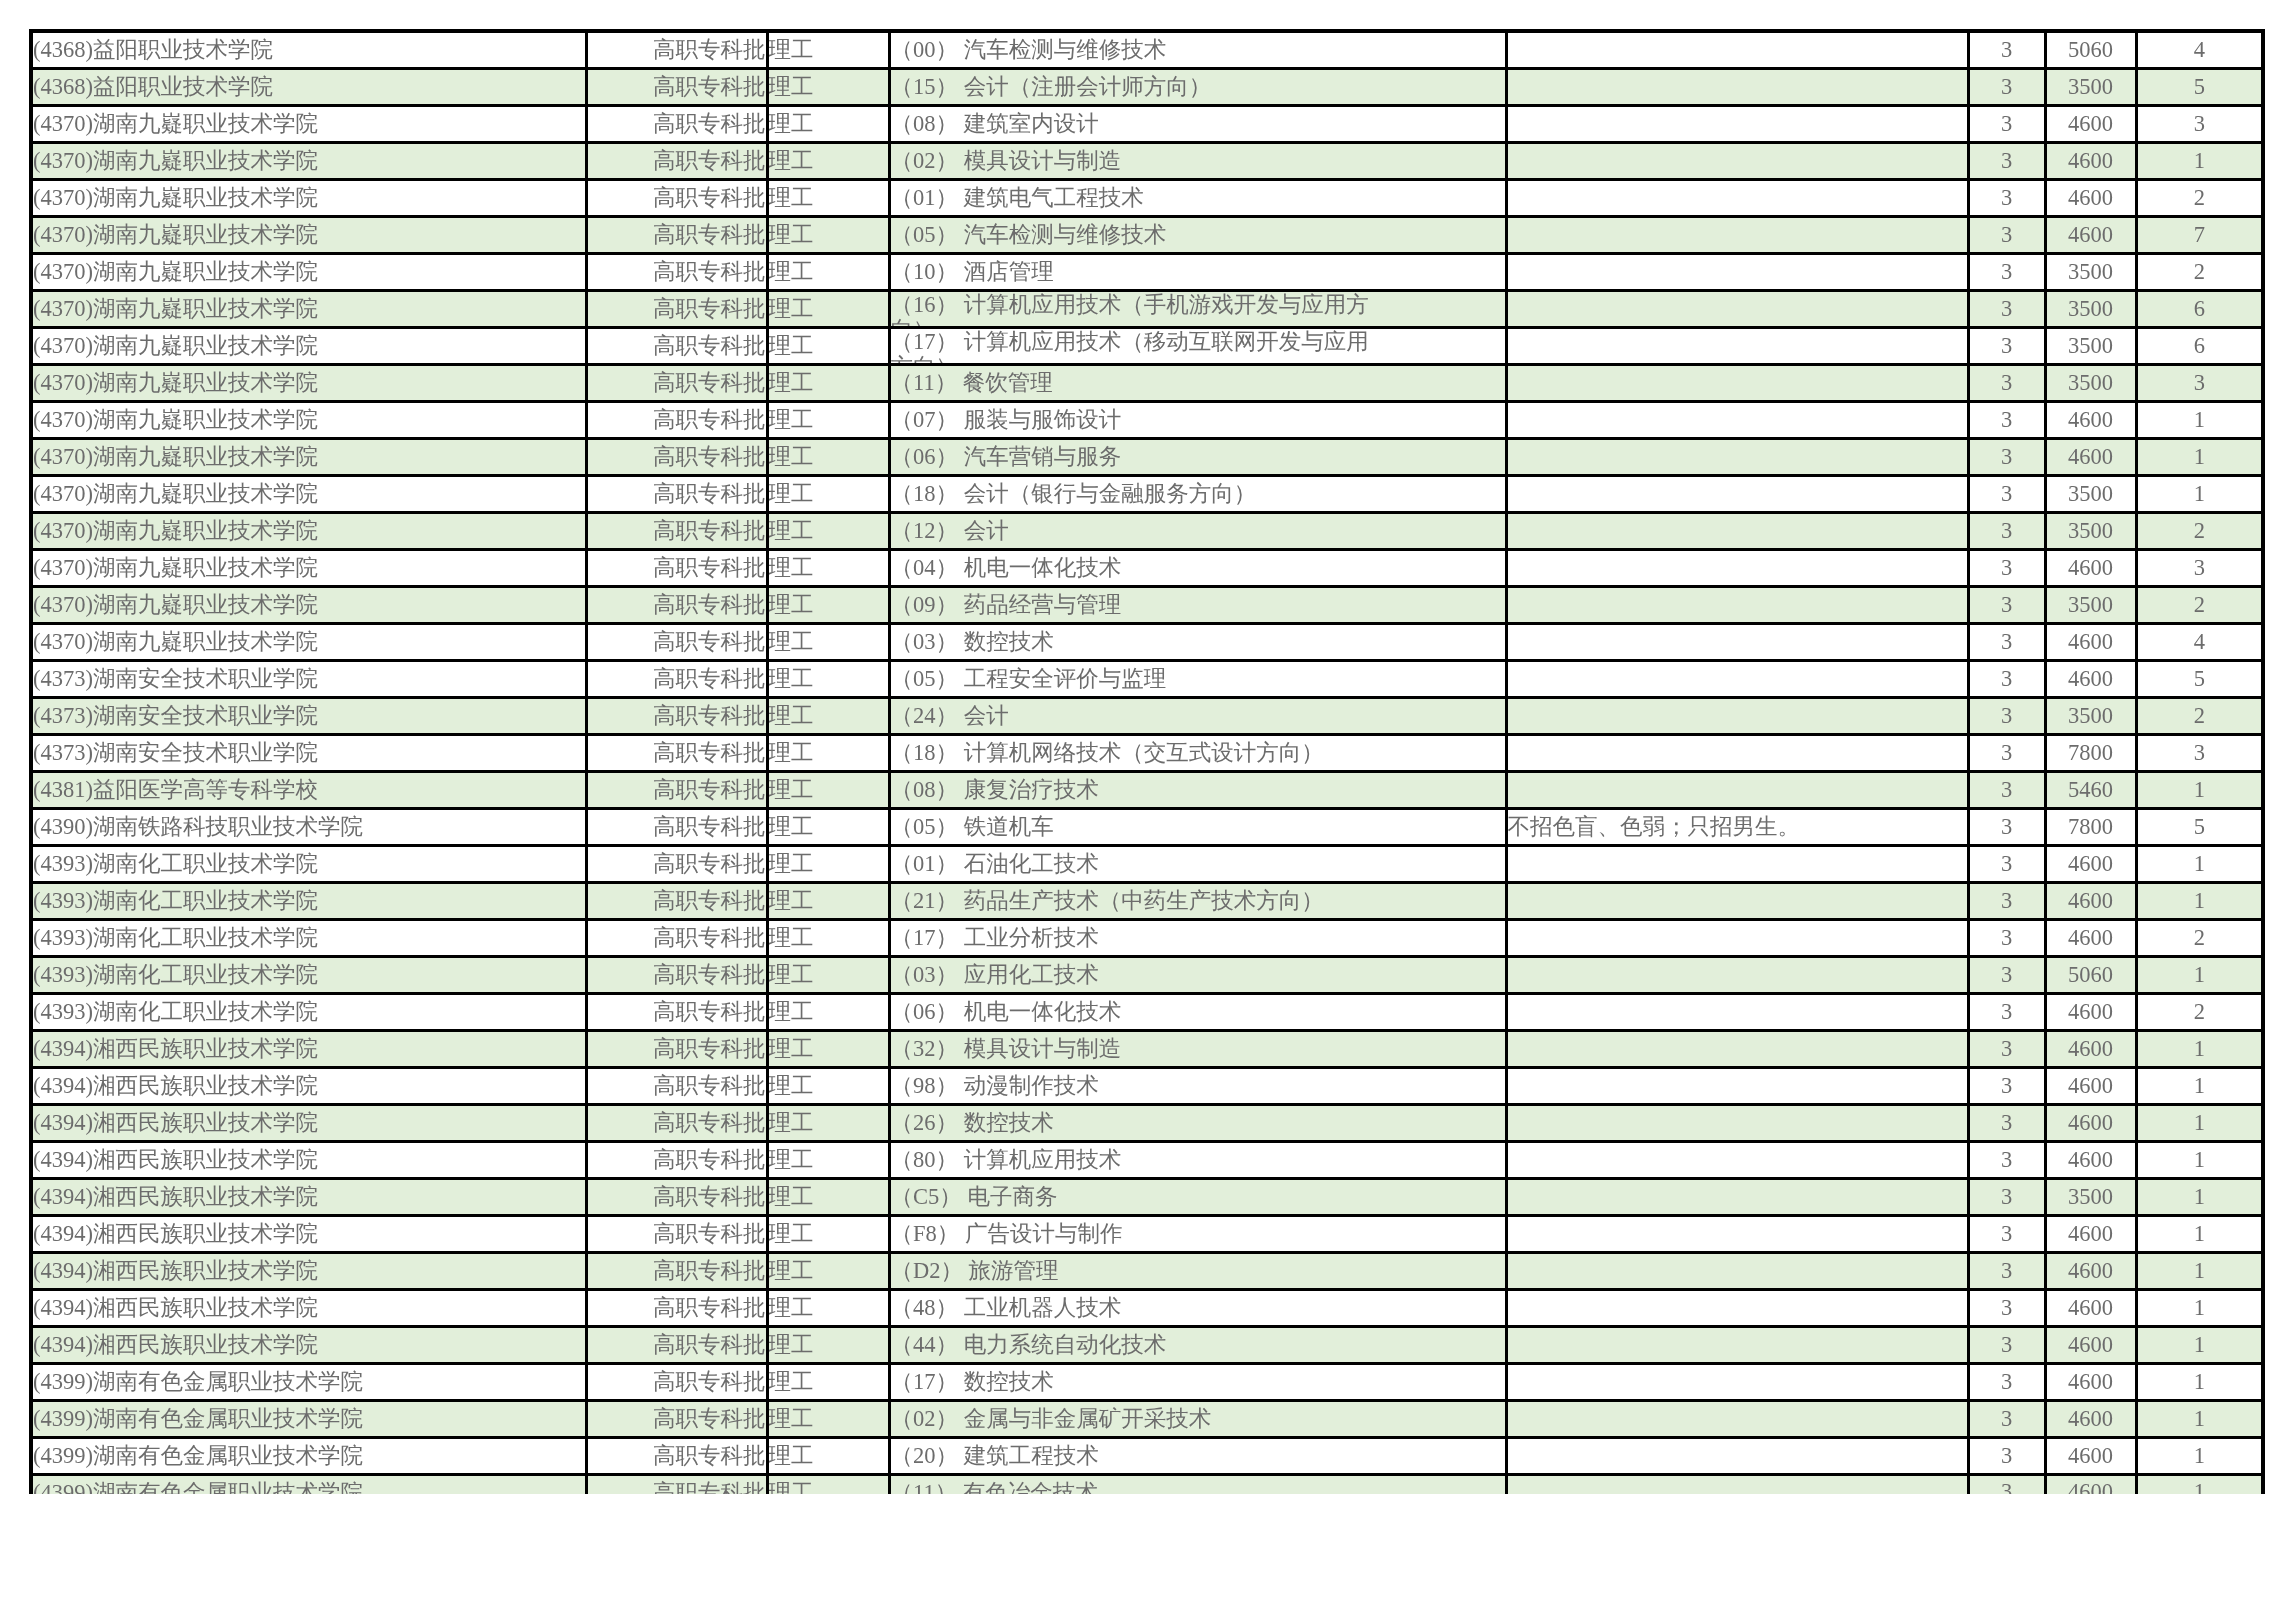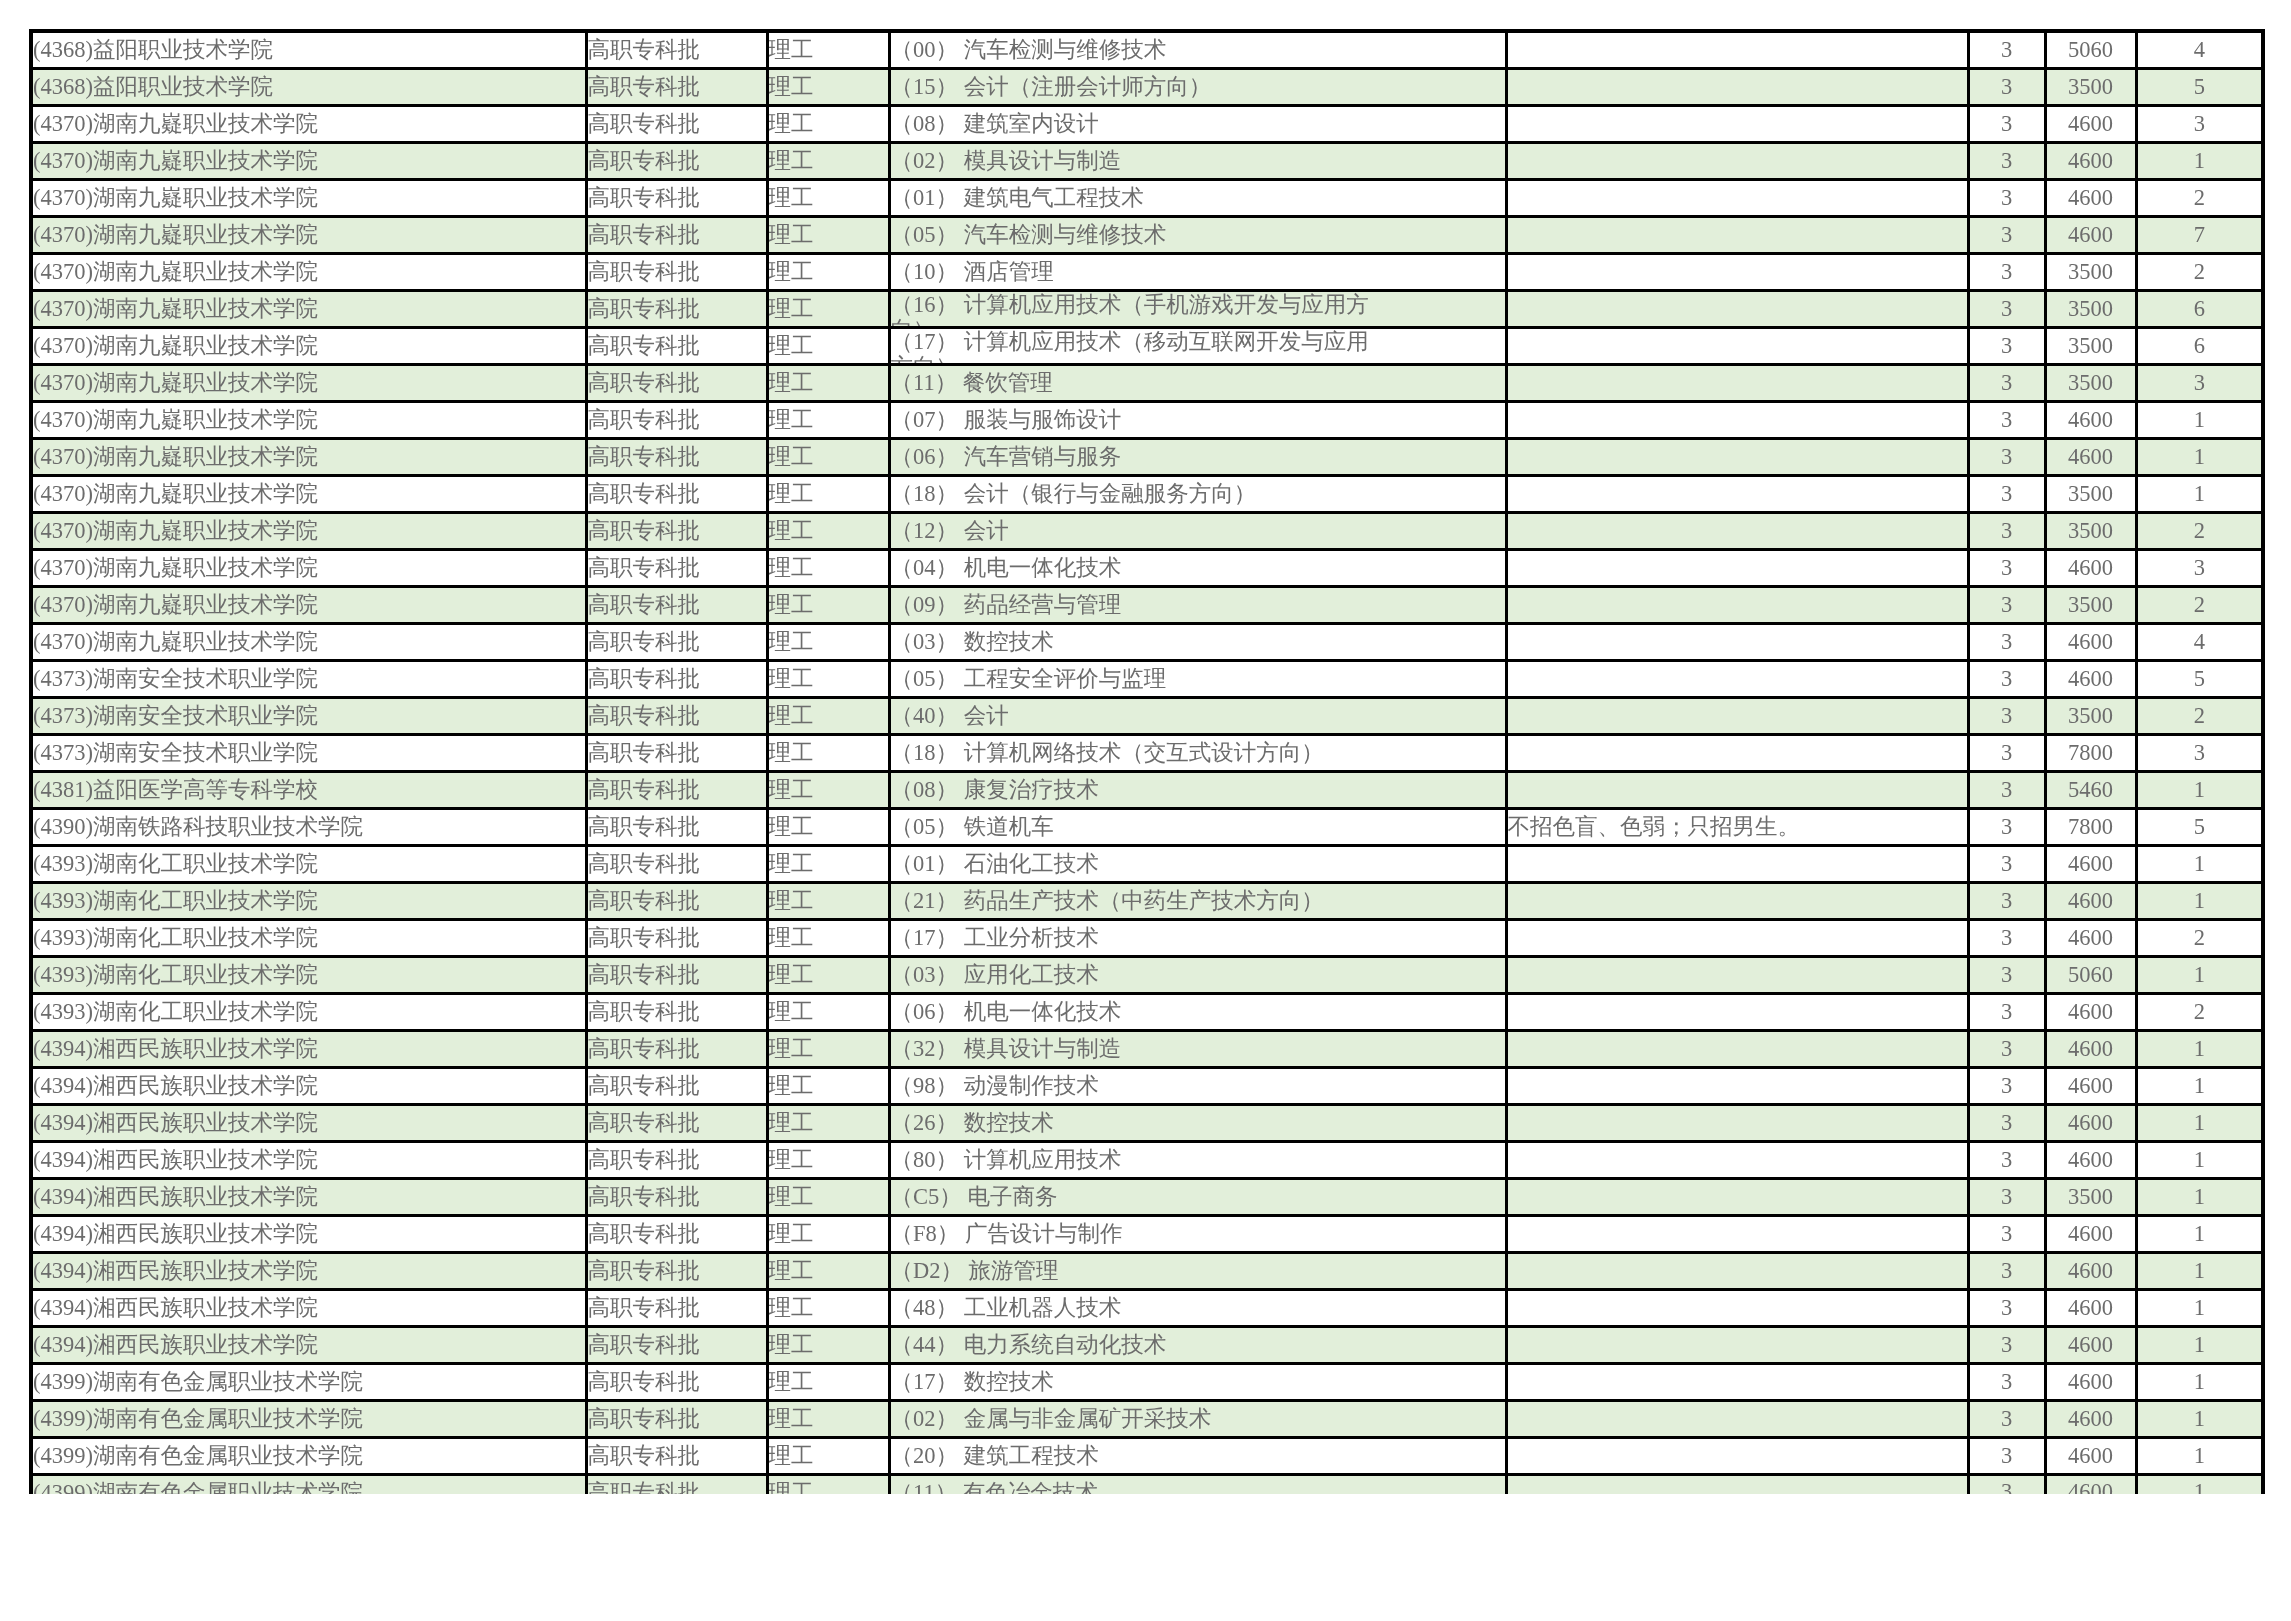--- a/index.html
+++ b/index.html
@@ -22,21 +22,21 @@
     border:3.9px solid #000;
     padding:0;
     font-size:22.5px;
     color:#6c6c6c;
     overflow:hidden;
     vertical-align:middle;
   }
   tr.plain td{background:#ffffff;}
   tr.alt td{background:#e2efda;}
   td.c-college{padding-left:13.7px;text-align:left;white-space:nowrap;}
-  td.c-batch{text-align:left;white-space:nowrap;}
+  td.c-batch{text-align:right;white-space:nowrap;}
   td.c-subject{white-space:nowrap;}
   td.c-major{padding-left:13.7px;text-align:left;white-space:nowrap;}
   td.c-remark{padding-left:7.8px;text-align:left;white-space:nowrap;margin-left:32px;}
   td.c-years,td.c-fee,td.c-count{text-align:center;white-space:nowrap;}
   
   td.c-major div.wrap2{
     width:496px;
     white-space:normal;
     word-break:break-all;
     line-height:25.5px;
@@ -248,21 +248,21 @@
           <td class="c-major">（05） 工程安全评价与监理</td>
           <td class="c-remark"></td>
           <td class="c-years">3</td>
           <td class="c-fee">4600</td>
           <td class="c-count">5</td>
         </tr>
         <tr class="alt">
           <td class="c-college">(4373)湖南安全技术职业学院</td>
           <td class="c-batch">高职专科批</td>
           <td class="c-subject">理工</td>
-          <td class="c-major">（40） 会计</td>
+          <td class="c-major">（24） 会计</td>
           <td class="c-remark"></td>
           <td class="c-years">3</td>
           <td class="c-fee">3500</td>
           <td class="c-count">2</td>
         </tr>
         <tr class="plain">
           <td class="c-college">(4373)湖南安全技术职业学院</td>
           <td class="c-batch">高职专科批</td>
           <td class="c-subject">理工</td>
           <td class="c-major">（18） 计算机网络技术（交互式设计方向）</td>

